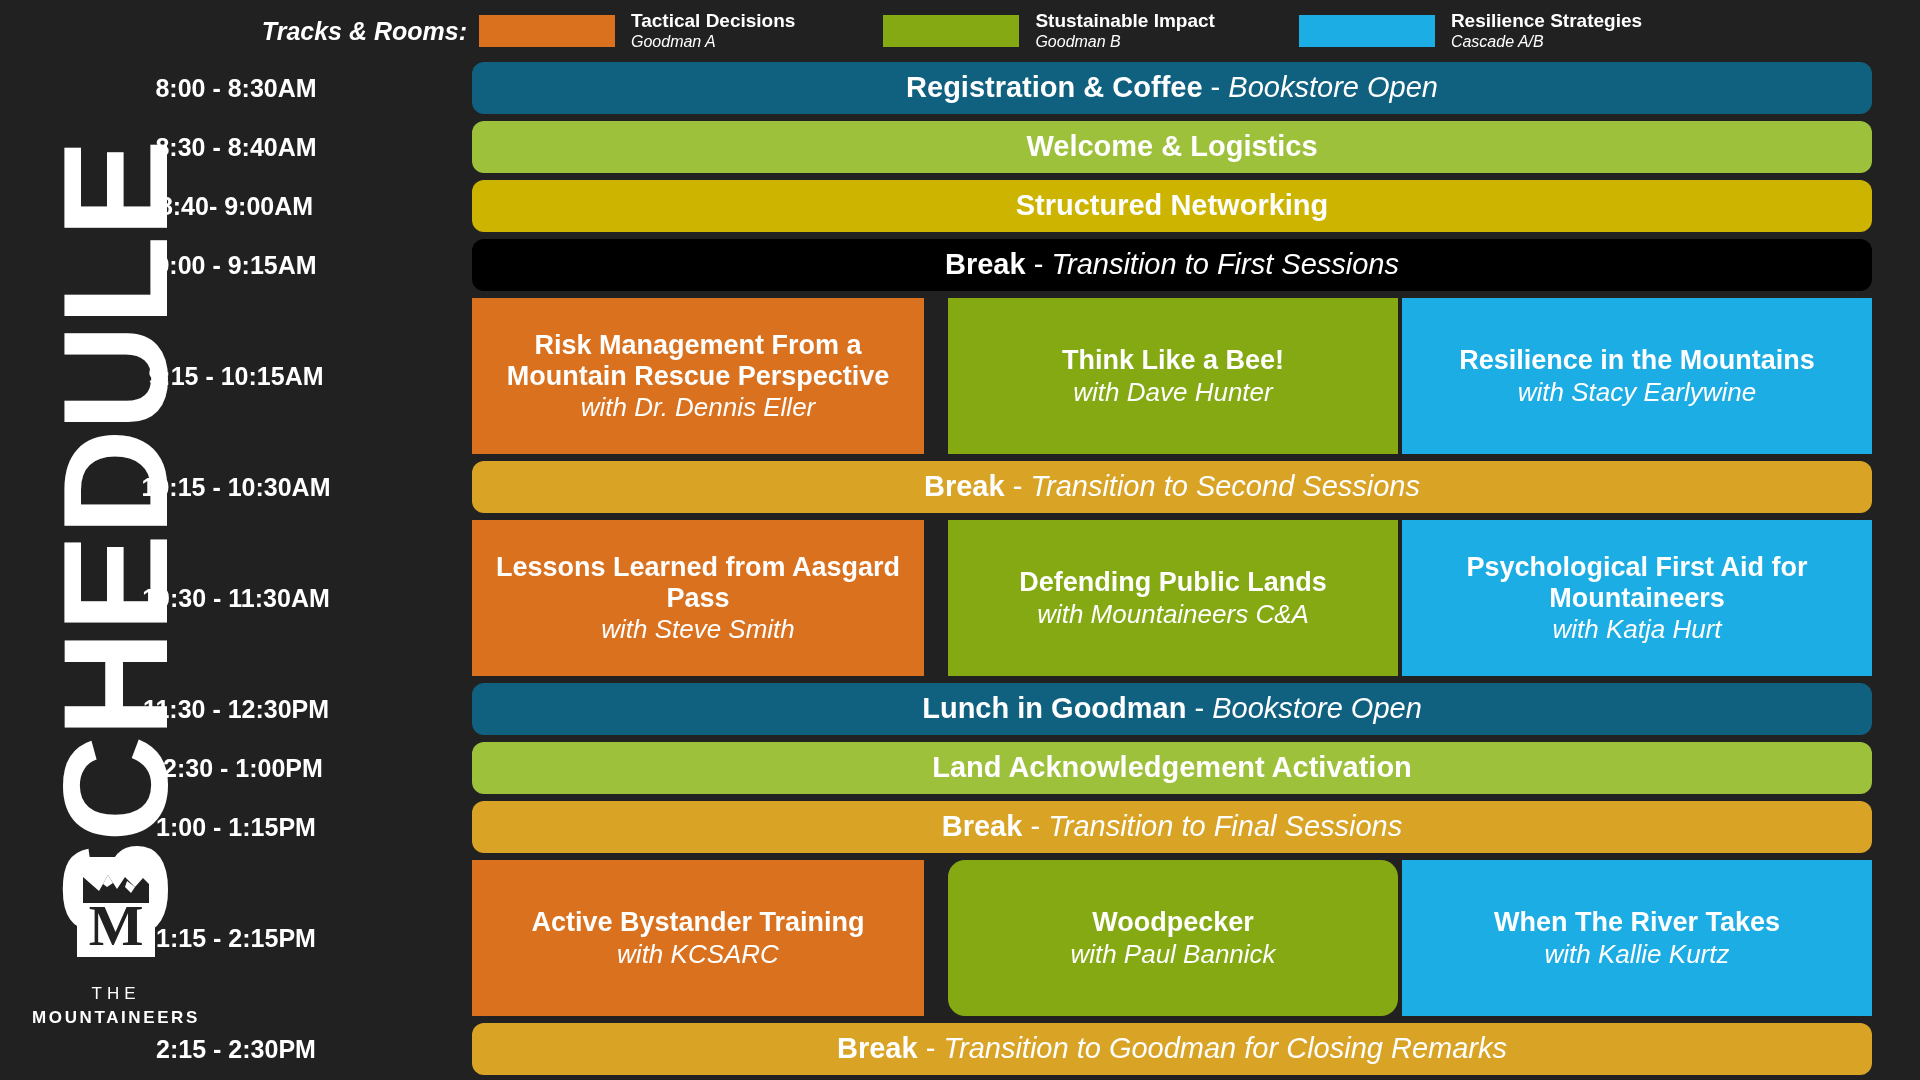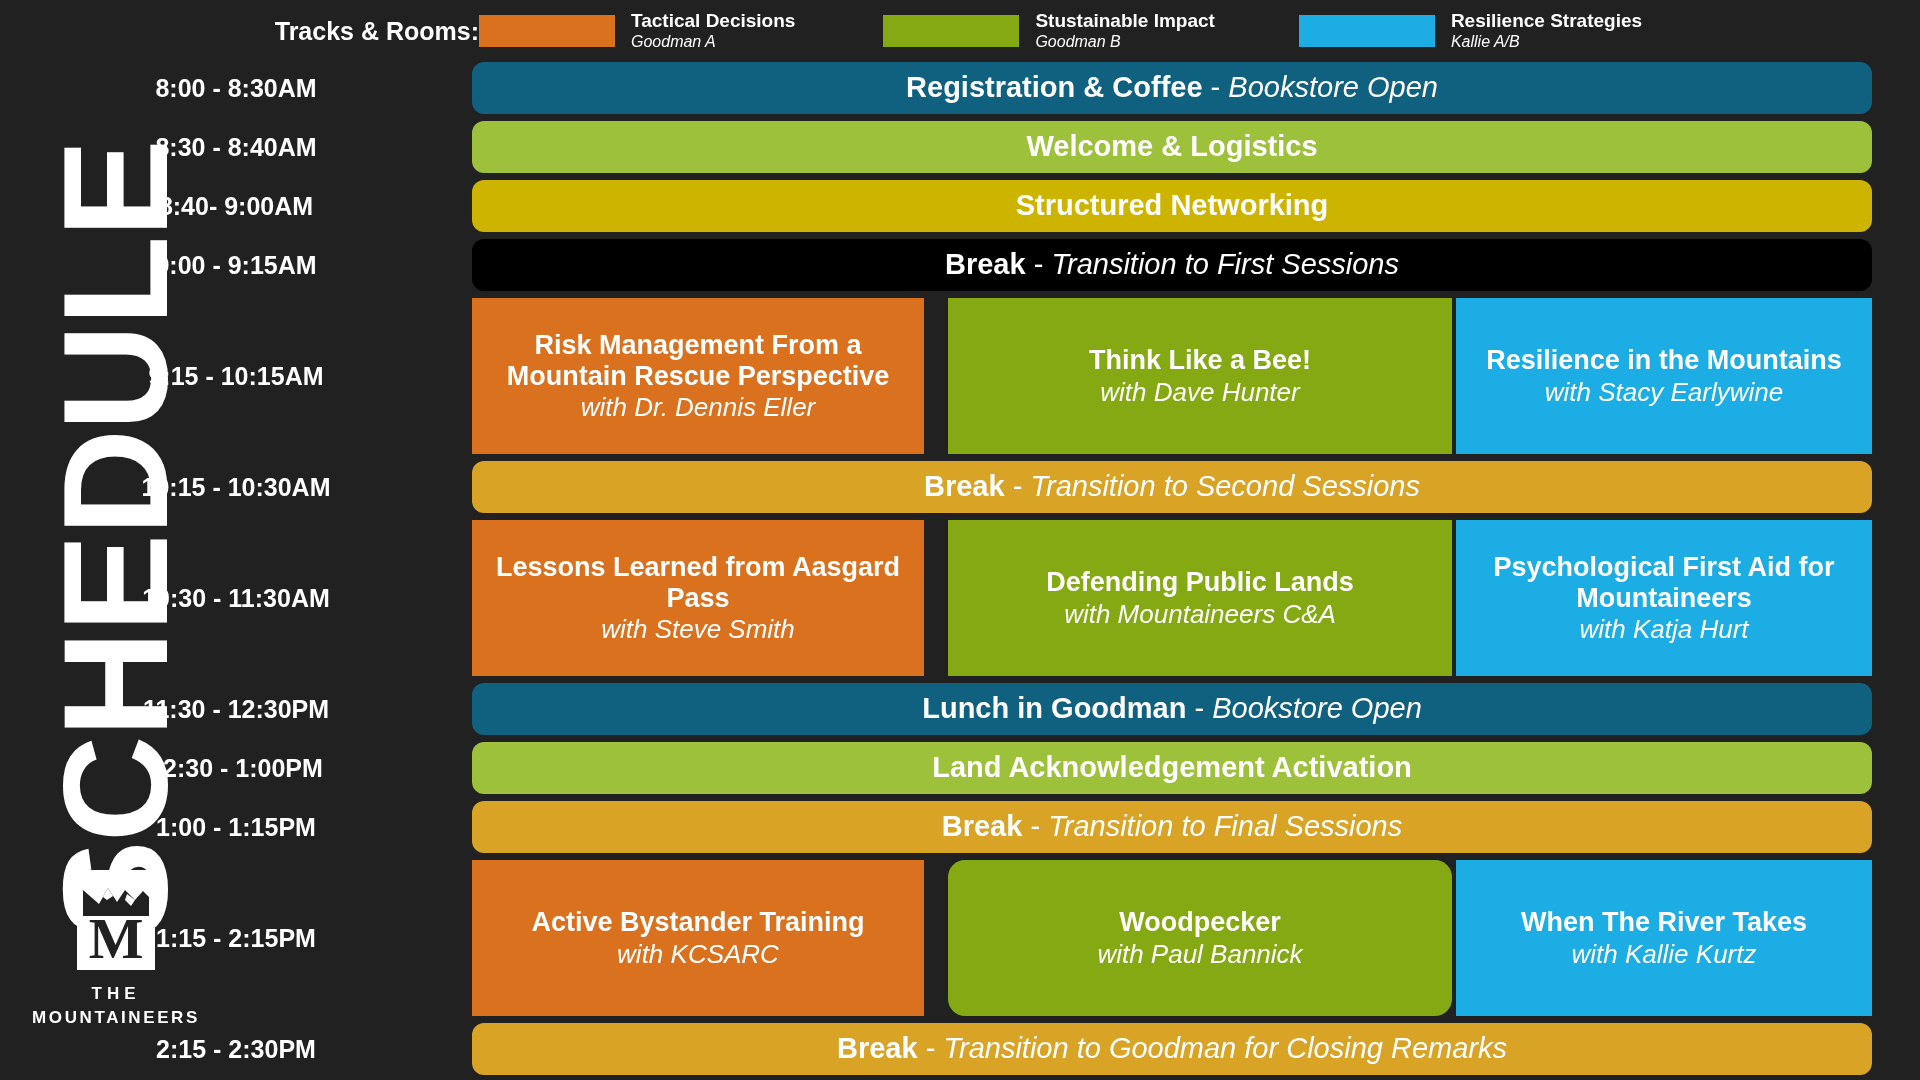--- a/index.html
+++ b/index.html
@@ -39,39 +39,41 @@
     display:flex; flex-direction:column; align-items:center;
   }
   #logo-mark {
     width:78px; height:100px;
     background:#ffffff;
     position:relative;
     overflow:hidden;
   }
   #logo-mark svg { display:block; width:78px; height:100px; }
   #logo-the {
-    margin-top:14px;
-    font-size:17px; font-weight:700; letter-spacing:5px;
+    margin-top:27px;
+    font-size:17px; font-weight:400; letter-spacing:5px;
     color:#ffffff;
   }
   #logo-mtn {
     margin-top:4px;
     font-size:17px; font-weight:700; letter-spacing:2.6px;
     color:#ffffff;
   }
 
   
   #legend {
     position:absolute; left:232px; top:0;
     width:1688px; height:62px;
     display:flex; align-items:center;
   }
   #legend-title {
     width:247px; text-align:right;
     font-size:25px; font-weight:700; color:#ffffff;
+    padding-right:12px;
+    font-style:italic;
   }
   .legend-item { display:flex; align-items:center; }
   .legend-swatch { width:136px; height:32px; flex:none; }
   .legend-text { margin-left:16px; line-height:1.18; }
   .legend-track { font-size:19px; font-weight:700; color:#ffffff; }
   .legend-room  { font-size:16px; font-style:italic; color:#ffffff; font-weight:400; }
   #li-0 { margin-left:0px; }
   #li-1 { margin-left:88px; }
   #li-2 { margin-left:84px; }
 
@@ -104,21 +106,21 @@
   .title { font-size:27px; font-weight:700; }
   .speaker { font-size:26px; font-style:italic; font-weight:400; }
   .inline-title { font-size:29px; font-weight:700; }
   .inline-sep { font-size:29px; font-weight:400; }
   .inline-sub { font-size:29px; font-style:italic; font-weight:400; }
 
   .row.plenary  { height:52px; }
   .row.session  { height:156px; }
   .sess-col { display:flex; }
   .sess-col.c0 { width:452px; flex:none; margin-right:24px; }
-  .sess-col.c1 { width:504px; flex:none; margin-right:4px; }
+  .sess-col.c1 { width:450px; flex:none; margin-right:4px; }
   .sess-col.c2 { flex:1; }
   .sess-col .bar { width:100%; }
 </style>
 </head>
 <body>
 
 <div id="page">
 
   <div id="rail">
     <div id="schedule-word">SCHEDULE</div>
@@ -154,21 +156,21 @@
       <div class="legend-text">
         <div class="legend-track">Stustainable Impact</div>
         <div class="legend-room">Goodman B</div>
       </div>
     </div>
 
     <div class="legend-item" id="li-2">
       <div class="legend-swatch" style="background: rgb(28, 173, 228);"></div>
       <div class="legend-text">
         <div class="legend-track">Resilience Strategies</div>
-        <div class="legend-room">Kallie A/B</div>
+        <div class="legend-room">Cascade A/B</div>
       </div>
     </div>
   </div>
 
   <div id="grid">
       <div class="row plenary">
         <div class="timecell">8:00 - 8:30AM</div>
         <div class="bars">
           <div class="bar full" style="background: rgb(16, 96, 128);">
             <div class="bar-line"><span class="inline-title">Registration &amp; Coffee</span><span class="inline-sep"> - </span><span class="inline-sub">Bookstore Open</span></div>

